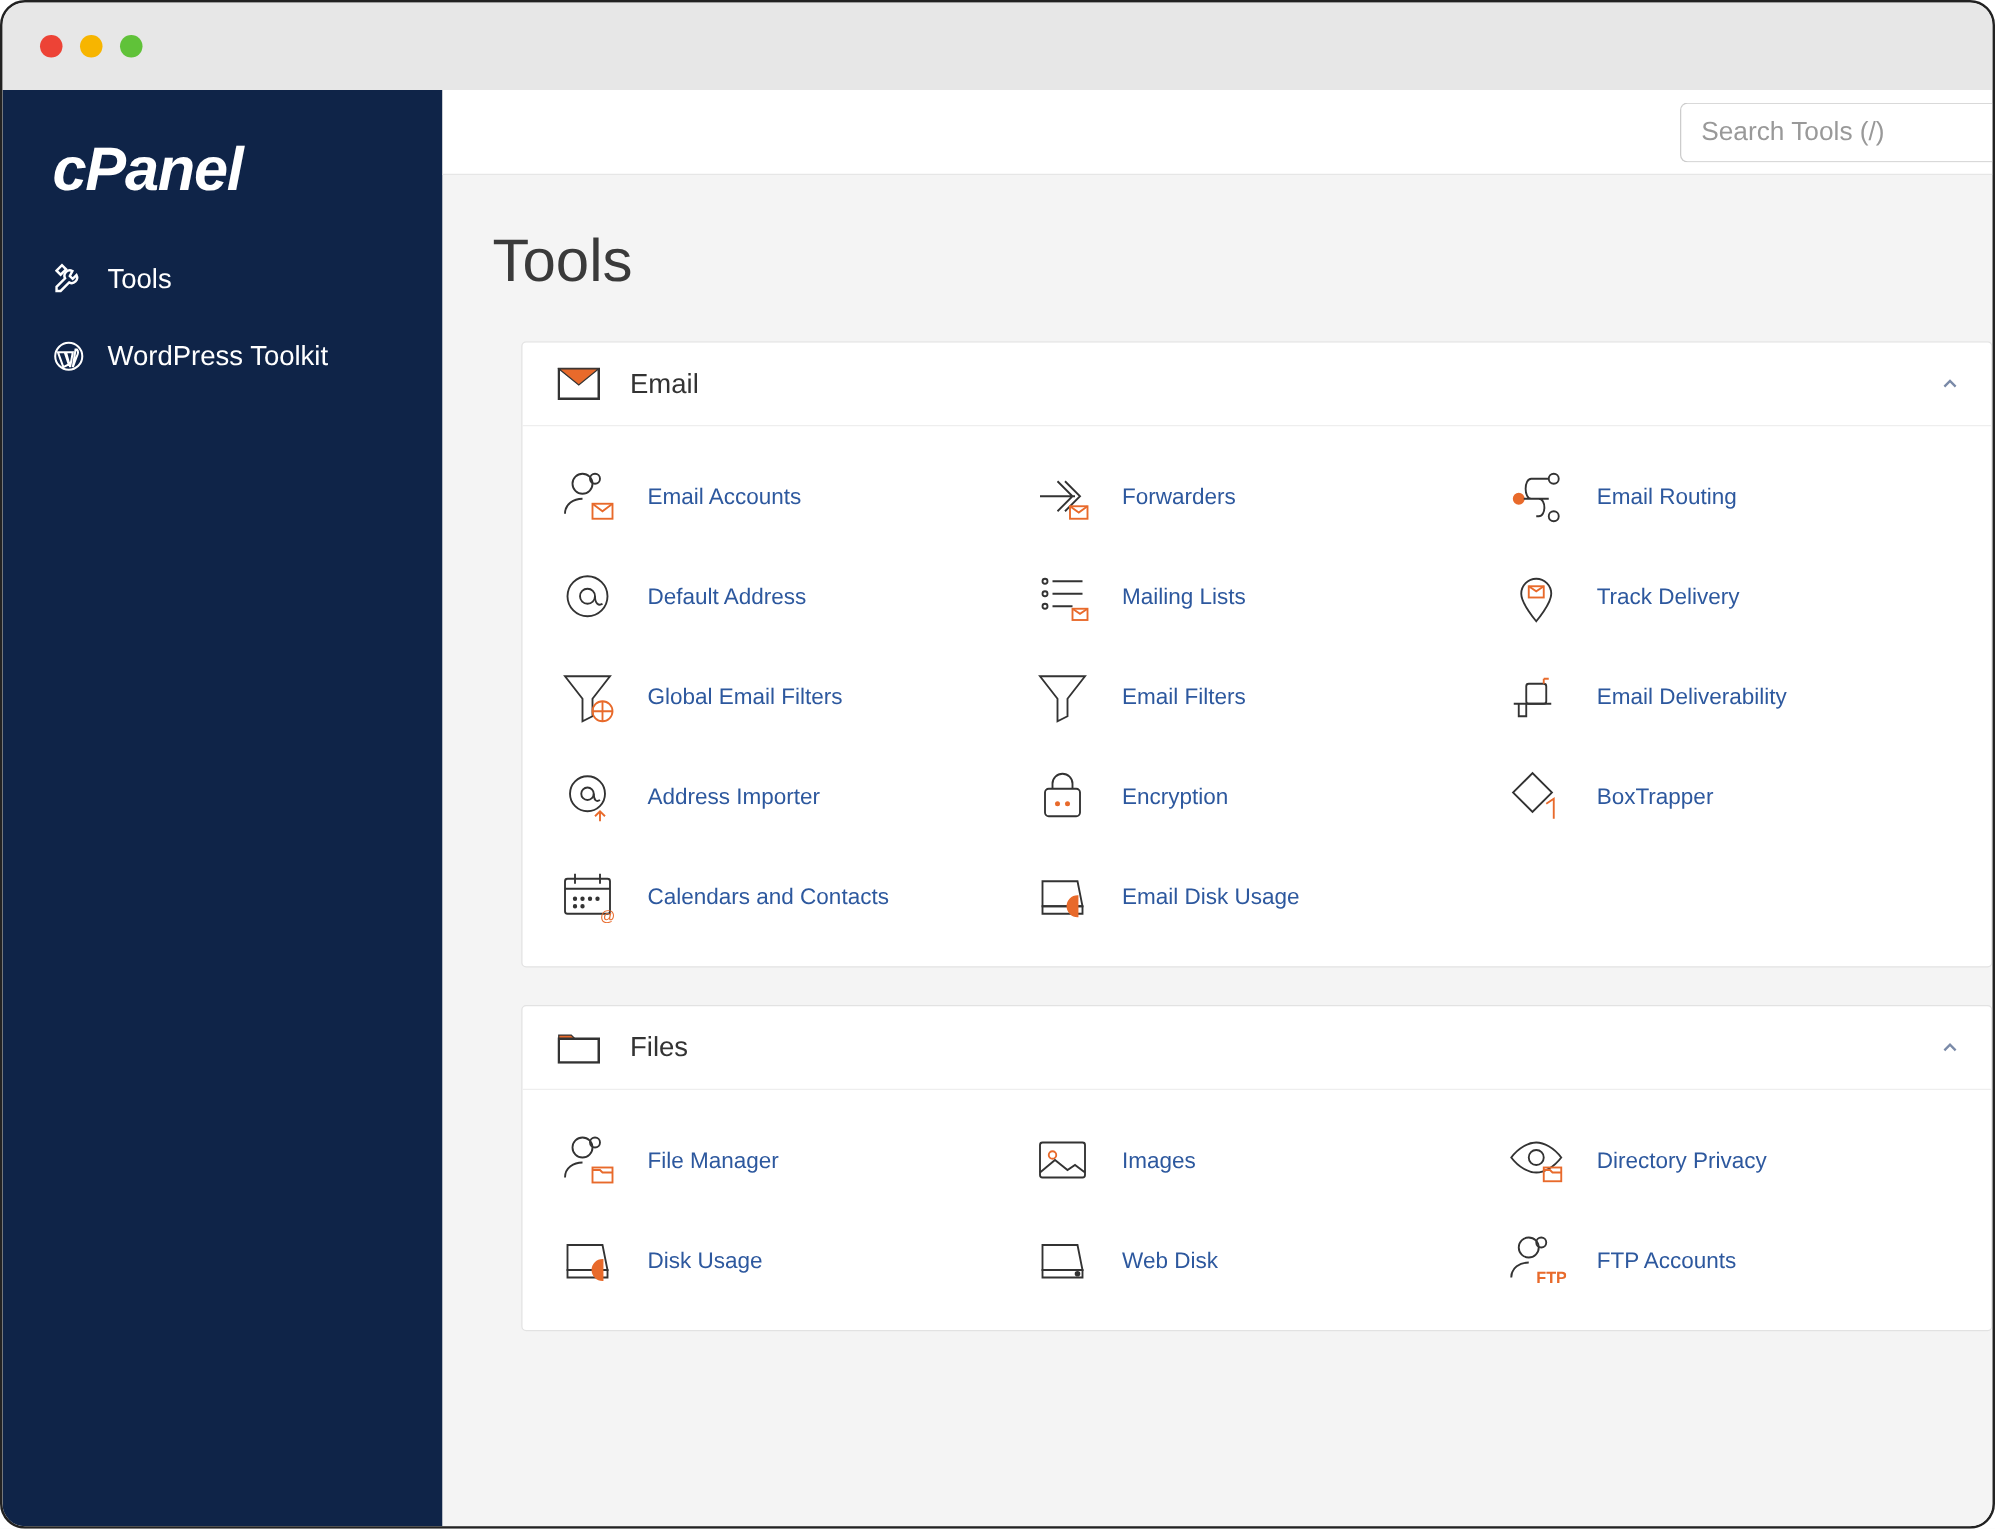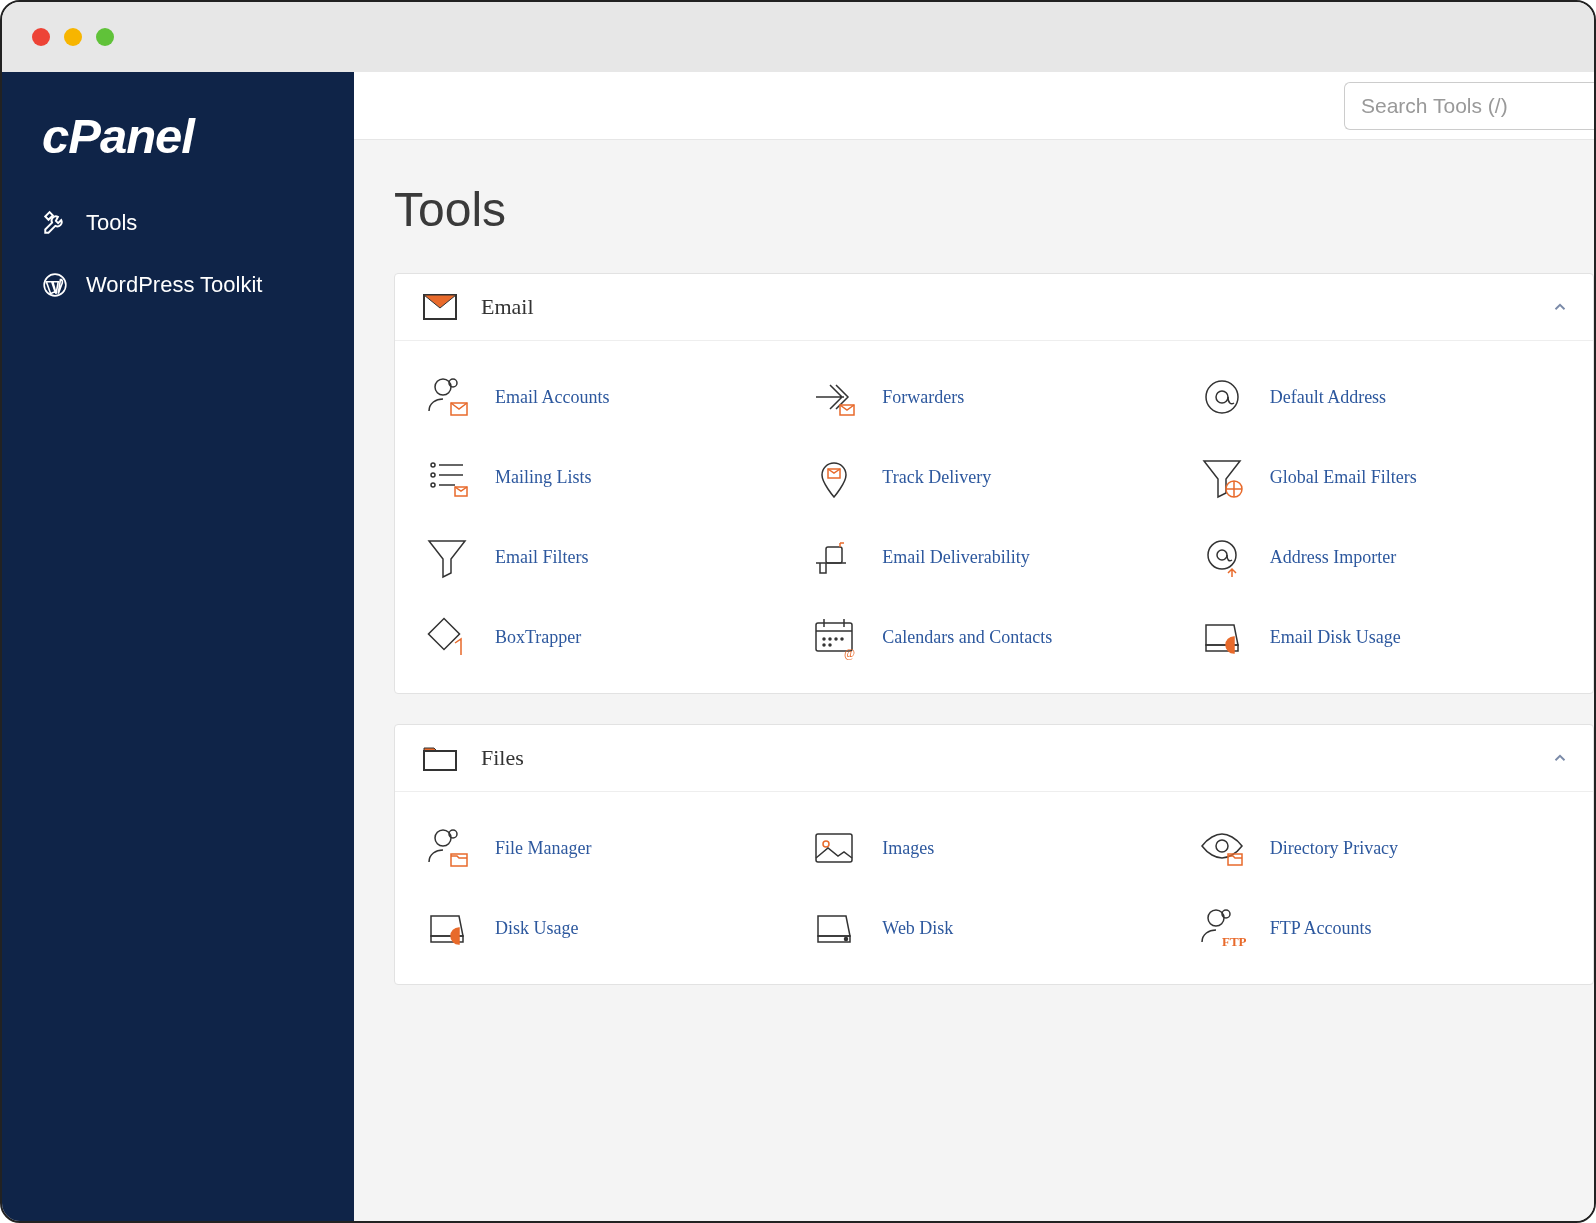--- a/index.html
+++ b/index.html
@@ -94,22 +94,21 @@
   font-size: 48px;
   font-weight: 300;
   color: #3a3a3a;
   padding: 30px 40px 24px;
 }
 .content { flex:1; overflow-y:auto; padding: 0 0 0 0; }
 .panel {
   background: #fff;
   border: 1px solid #e2e2e2;
   border-radius: 4px;
-  margin: 0 0 30px 40px;
-  font-family: Liberation Serif, serif;
+  margin: 0 0 30px 63px;
 }
 .panel-header {
   display: flex;
   align-items: center;
   padding: 20px 28px;
   border-bottom: 1px solid #eee;
   cursor: pointer;
   position: relative;
 }
 .panel-header .chev {
@@ -215,20 +214,31 @@
                     <path d="M6 24h28M26 12l12 12-12 12M20 12l12 12-12 12"></path>
                     <rect x="30" y="32" width="14" height="10" stroke="#e86a2b"></rect>
                     <path d="M30 32l7 5 7-5" stroke="#e86a2b"></path>
                   </svg>
                 </span>
               <span class="tlabel">Forwarders</span>
             </div>
             <div class="tool">
               <span class="ticon">
                   <svg width="48" height="48" viewBox="0 0 48 48" fill="none" stroke="#333" stroke-width="1.5">
+                    <circle cx="38" cy="10" r="4"></circle>
+                    <circle cx="10" cy="26" r="4" fill="#e86a2b" stroke="#e86a2b"></circle>
+                    <circle cx="38" cy="40" r="4"></circle>
+                    <path d="M34 10H20c-6 0-6 16 0 16h14M14 26h12c6 0 6 14 0 14h-2"></path>
+                  </svg>
+                </span>
+              <span class="tlabel">Email Routing</span>
+            </div>
+            <div class="tool">
+              <span class="ticon">
+                  <svg width="48" height="48" viewBox="0 0 48 48" fill="none" stroke="#333" stroke-width="1.5">
                     <circle cx="24" cy="24" r="16"></circle>
                     <circle cx="24" cy="24" r="6"></circle>
                     <path d="M30 24c0 6 3 8 6 6"></path>
                   </svg>
                 </span>
               <span class="tlabel">Default Address</span>
             </div>
             <div class="tool">
               <span class="ticon">
                   <svg width="48" height="48" viewBox="0 0 48 48" fill="none" stroke="#333" stroke-width="1.5">
@@ -286,20 +296,31 @@
             <div class="tool">
               <span class="ticon">
                   <svg width="48" height="48" viewBox="0 0 48 48" fill="none" stroke="#333" stroke-width="1.5">
                     <circle cx="24" cy="22" r="14"></circle>
                     <circle cx="24" cy="22" r="5"></circle>
                     <path d="M29 22c0 5 2 7 5 5"></path>
                     <path d="M30 40l4-4 4 4M34 36v8" stroke="#e86a2b"></path>
                   </svg>
                 </span>
               <span class="tlabel">Address Importer</span>
+            </div>
+            <div class="tool">
+              <span class="ticon">
+                  <svg width="48" height="48" viewBox="0 0 48 48" fill="none" stroke="#333" stroke-width="1.5">
+                    <rect x="10" y="18" width="28" height="22" rx="3"></rect>
+                    <path d="M16 18v-4a8 8 0 0 1 16 0v4"></path>
+                    <circle cx="20" cy="30" r="2" fill="#e86a2b" stroke="none"></circle>
+                    <circle cx="28" cy="30" r="2" fill="#e86a2b" stroke="none"></circle>
+                  </svg>
+                </span>
+              <span class="tlabel">Encryption</span>
             </div>
             <div class="tool">
               <span class="ticon">
                   <svg width="48" height="48" viewBox="0 0 48 48" fill="none" stroke="#333" stroke-width="1.5">
                     <rect x="10" y="10" width="22" height="22" transform="rotate(45 21 21)"></rect>
                     <path d="M32 30l6-4v16" stroke="#e86a2b"></path>
                   </svg>
                 </span>
               <span class="tlabel">BoxTrapper</span>
             </div>

